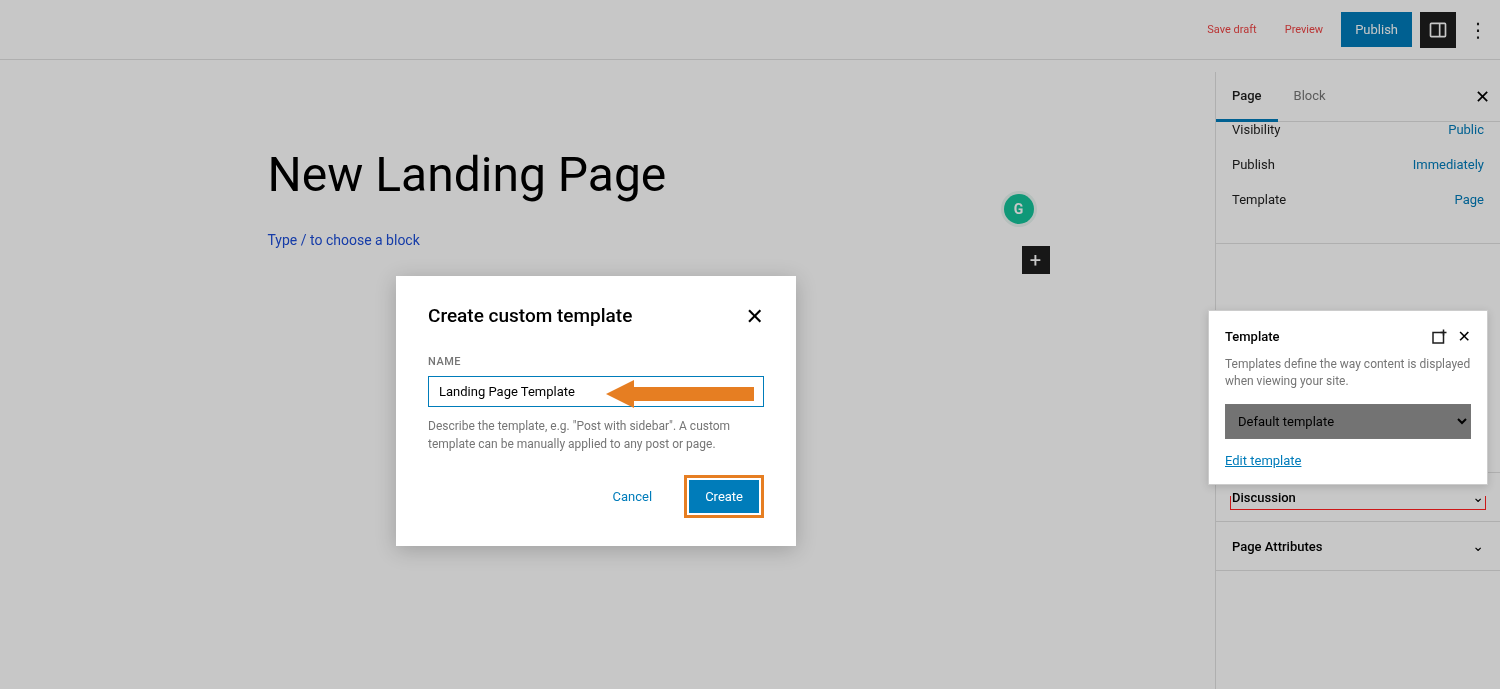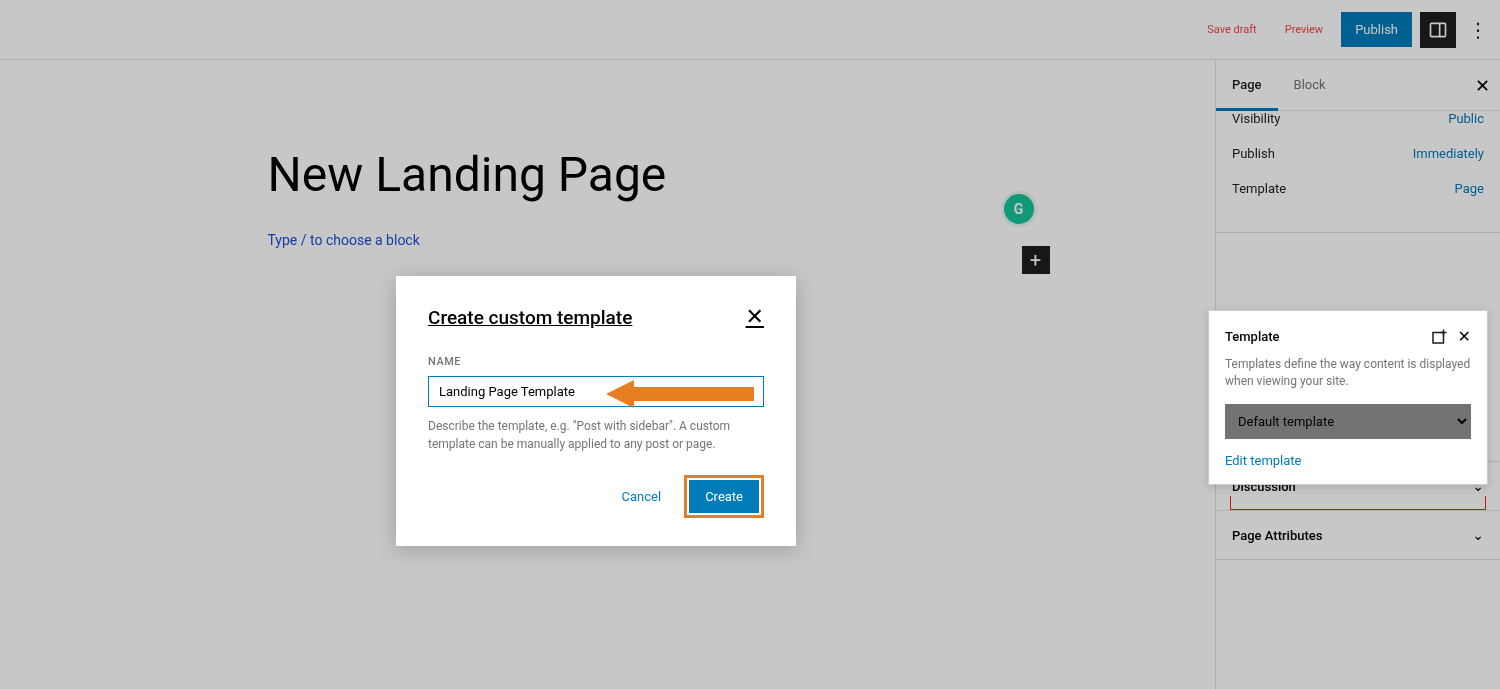--- a/index.html
+++ b/index.html
@@ -16,51 +16,51 @@
 
 
 .canvas { position: absolute; top: 60px; left: 0; right: 285px; bottom: 0; background: #fff; padding-top: 70px; }
 .canvas-inner { margin: 16px auto; width: 680px; position: relative; }
 .page-title { font-size: 48px; font-weight: 400; color: #000; line-height: 1.2; }
 .placeholder { color: #1d4ed8; font-size: 14px; margin-top: 28px; }
 .grammarly { position: absolute; top: 48px; right: -86px; width: 30px; height: 30px; border-radius: 50%; background: #15c39a; display: flex; align-items: center; justify-content: center; color: #fff; font-weight: bold; font-size:14px; box-shadow: 0 0 0 3px #e8f5f1; }
 .add-block { position: absolute; top: 100px; right: -102px; width: 28px; height: 28px; background: #1e1e1e; color: #fff; display: flex; align-items: center; justify-content: center; font-size: 20px; cursor: pointer; }
 
 
-.sidebar { position: absolute; top: 61px; right: 0; width: 285px; bottom: 0; background: #fff; border-left: 1px solid #e0e0e0; z-index: 10; }
+.sidebar { position: absolute; top: 72px; right: 0; width: 285px; bottom: 0; background: #fff; border-left: 1px solid #e0e0e0; z-index: 10; }
 .sidebar-tabs { display: flex; border-bottom: 1px solid #e0e0e0; position: relative; }
 .sidebar-tabs .tab { padding: 16px 16px; font-size: 13px; cursor: pointer; color: #757575; }
 .sidebar-tabs .tab.active { color: #1e1e1e; font-weight: 500; border-bottom: 3px solid #007cba; margin-bottom: -1px; }
 .sidebar-tabs .close-x { position: absolute; right: 10px; top: 14px; cursor: pointer; font-size:18px; }
 .panel { border-bottom: 1px solid #e0e0e0; }
 .panel-header { display: flex; align-items: center; justify-content: space-between; padding: 16px; font-size: 13px; font-weight: 500; cursor: pointer; }
 .panel-body { padding: 0 16px 16px; }
 .meta-row { display: flex; justify-content: space-between; font-size: 13px; margin-bottom: 20px; }
 .meta-row .label { color: #1e1e1e; }
 .meta-row .value { color: #007cba; cursor: pointer; }
 
 
 .template-popover { position: absolute; top: 310px; right: 12px; width: 280px; background: #fff; border: 1px solid #ccc; box-shadow: 0 2px 8px rgba(0,0,0,.15); padding: 16px; z-index: 60; }
 .template-popover .pop-head { display: flex; align-items: center; justify-content: space-between; margin-bottom: 10px; }
 .template-popover .pop-title { font-size: 13px; font-weight: 500; }
 .template-popover .pop-icons { display: flex; gap: 10px; }
 .template-popover .pop-desc { font-size: 12px; color: #757575; line-height: 1.4; margin-bottom: 14px; }
 .template-popover select { width: 100%; padding: 8px; font-size: 13px; border: 1px solid #757575; background: #737373; margin-bottom: 14px; }
-.template-popover .edit-link { font-size: 13px; color: #007cba; cursor: pointer; }
+.template-popover .edit-link { font-size: 13px; color: #007cba; text-decoration: underline; cursor: pointer; }
 .red-border-hint { position: absolute; top: 496px; right: 14px; width: 256px; height: 14px; border: 1px solid #cc1818; border-top: none; z-index: 55; }
 
 
 .modal { position: absolute; top: 276px; left: 396px; width: 400px; background: #fff; box-shadow: 0 4px 20px rgba(0,0,0,.2); padding: 28px 32px 28px 32px; z-index: 100; }
-.modal-head { display: flex; justify-content: space-between; align-items: flex-end; margin-bottom: 26px; text-decoration: underline; }
+.modal-head { display: flex; justify-content: space-between; align-items: flex-start; margin-bottom: 26px; }
 .modal-title { font-size: 19px; font-weight: 500; }
 .modal-close { font-size: 22px; cursor: pointer; }
 .field-label { font-size: 11px; font-weight: 500; letter-spacing: .5px; color: #757575; margin-bottom: 8px; }
 .field-input { width: 100%; border: 1px solid #007cba; padding: 7px 10px; font-size: 13px; outline: none; }
 .field-help { font-size: 12px; color: #757575; line-height: 1.5; margin-top: 10px; }
-.modal-actions { display: flex; justify-content: flex-end; align-items: center; gap: 15px; margin-top: 22px; }
+.modal-actions { display: flex; justify-content: flex-end; align-items: center; gap: 24px; margin-top: 22px; }
 .modal-actions .cancel { color: #007cba; font-size: 13px; cursor: pointer; background: none; border: none; padding: 10px 8px; }
 .modal-actions .create-wrap { border: 3px solid #e67e22; padding: 2px; }
 .modal-actions .create { background: #007cba; color: #fff; border: none; font-size: 13px; padding: 9px 16px; cursor: pointer; }
 
 .arrow { position: absolute; top: 380px; left: 606px; z-index: 110; display:flex; align-items:center; }
 .arrow-head { width: 0; height: 0; border-top: 14px solid transparent; border-bottom: 14px solid transparent; border-right: 28px solid #e67e22; }
 .arrow-body { width: 120px; height: 14px; background: #e67e22; }
 
 .chev { font-size: 14px; }
 .icon-btn { cursor: pointer; display:inline-flex; align-items:center; justify-content:center; }

